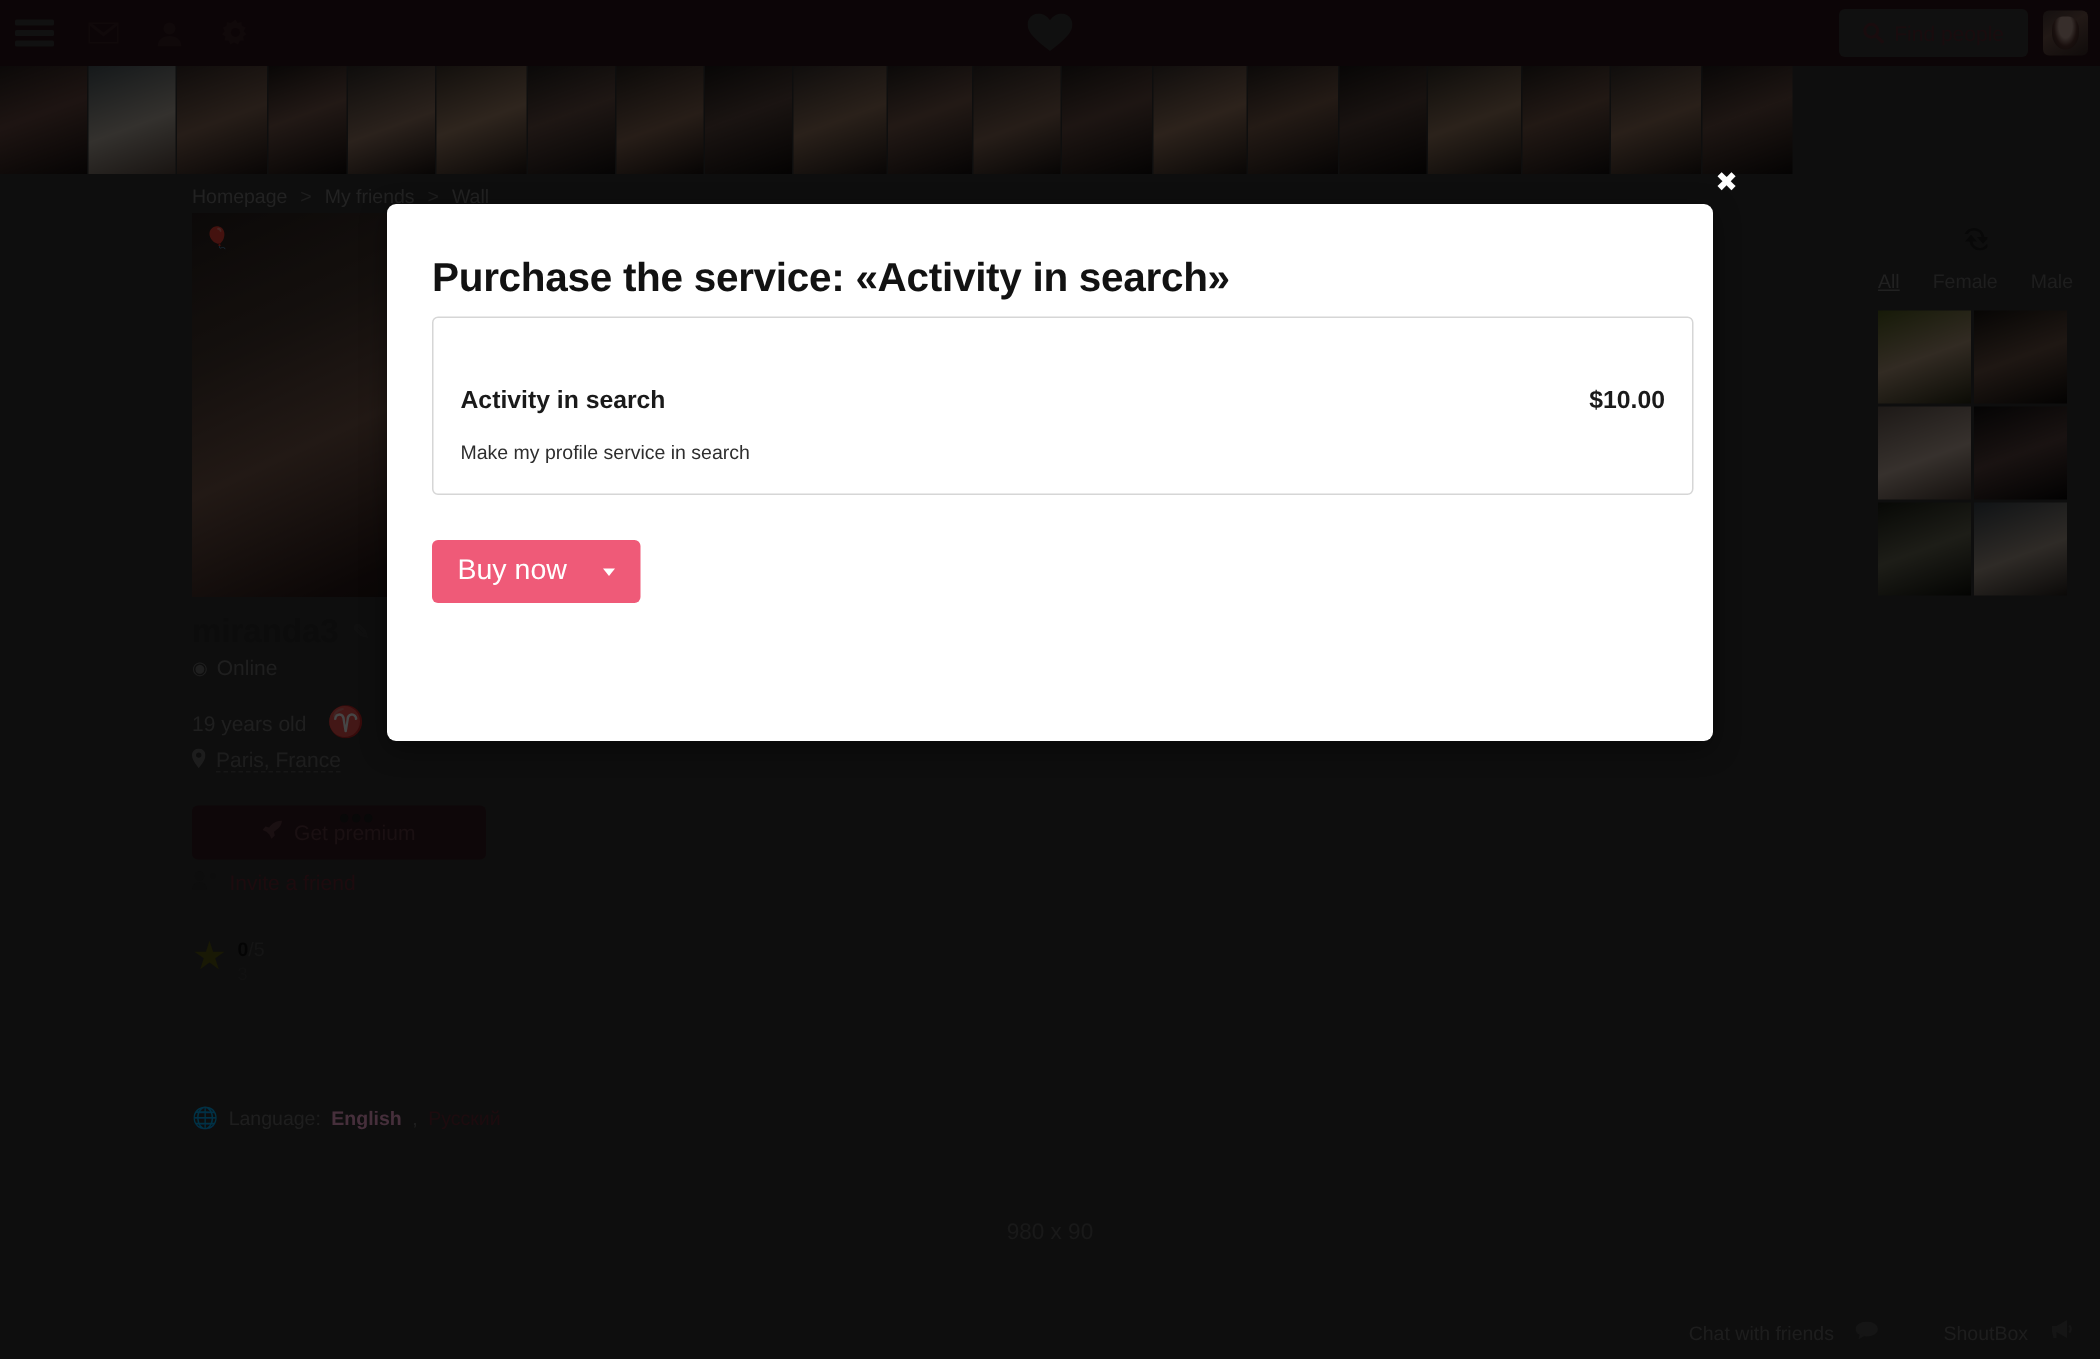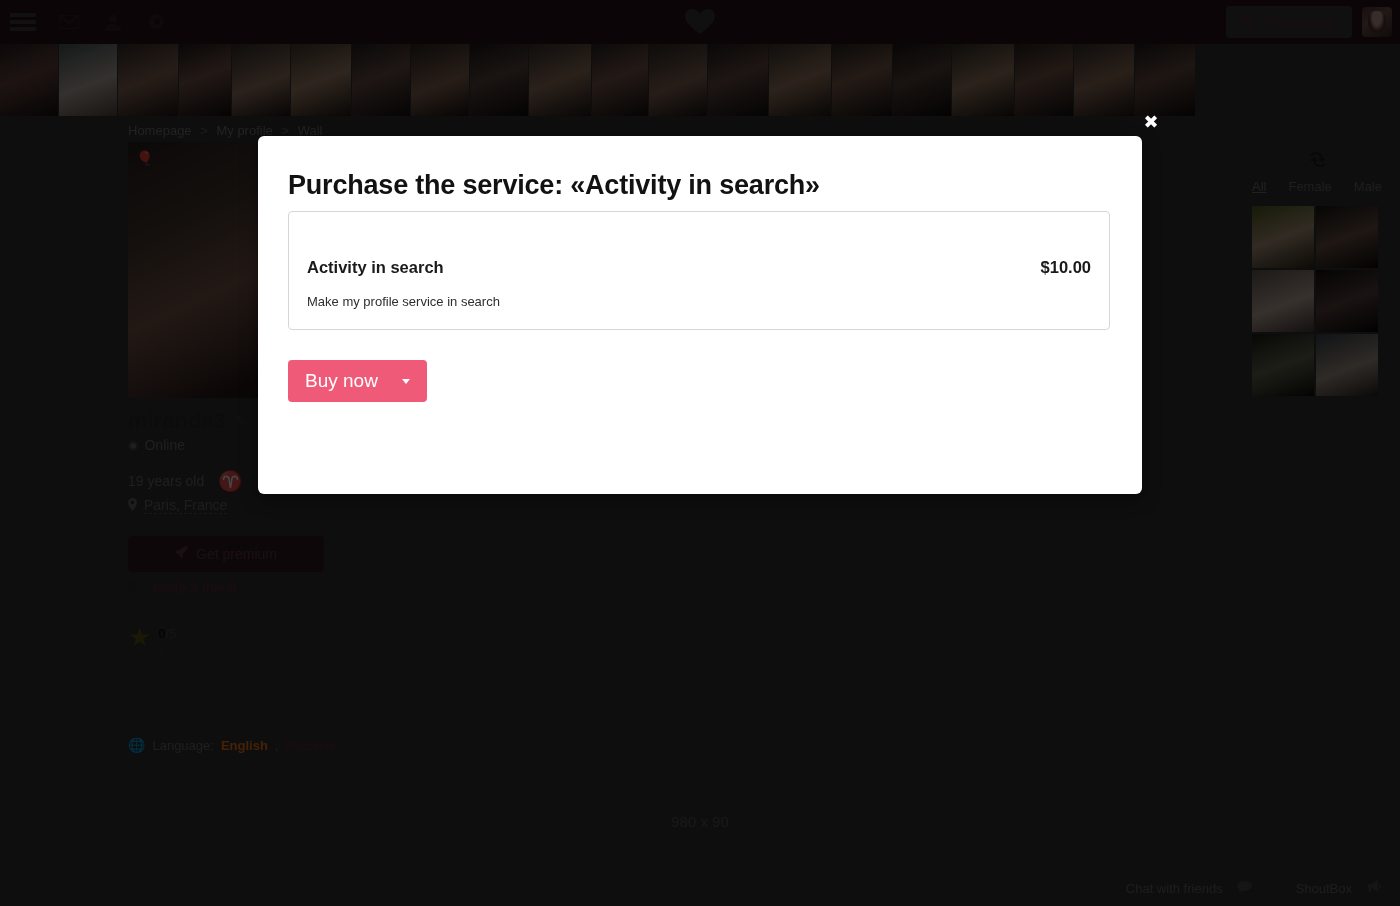--- a/index.html
+++ b/index.html
@@ -124,21 +124,21 @@
   .rating .star { font-size: 26px; color: #5a5a12; line-height: 1; }
   .rating .rnum { font-size: 13px; color: #111; font-weight: bold; }
   .rating .rmax { font-size: 13px; color: #4b4b4b; }
   .rating .rsub { font-size: 12px; color: #3d3d3d; }
 
   .langbar {
     position: absolute; left: 128px; top: 621px;
     font-size: 13px; color: #6e6e6e; display: flex; align-items: center; gap: 7px;
   }
   .langbar .g-ico { font-size: 14px; color: #2e2e2e; }
-  .langbar b { color: #f97316; }
+  .langbar b { color: #f9a8d4; }
   .langbar .ru { color: #6a2a33; }
 
   
   .right-col { position: absolute; right: 18px; top: 36px; width: 130px; }
   .refresh-ico { text-align: center; font-size: 15px; color: #1e1e1e; font-weight: bold;}
   .filter-tabs {
     display: flex; justify-content: space-between; gap: 8px;
     margin-top: 9px; font-size: 13px; color: #6b6b6b;
   }
   .filter-tabs .tab { cursor: pointer; }
@@ -177,21 +177,21 @@
     z-index: 60;
     box-shadow: 0 5px 18px rgba(0,0,0,0.4);
   }
   .modal-close {
     position: absolute; left: 1142px; top: 113px;
     width: 18px; height: 18px; z-index: 61;
     color: #ffffff; font-size: 18px; font-weight: bold; line-height: 18px;
     cursor: pointer; text-align: center;
     font-family: "DejaVu Sans", sans-serif;
   }
-  .modal-inner { padding: 34px 32px 0 30px; }
+  .modal-inner { padding: 34px 13px 0 30px; }
   .modal-title {
     font-size: 27px; font-weight: bold; color: #121212; margin: 0;
     letter-spacing: -0.2px;
   }
   .modal-balance { margin-top: 18px; font-size: 13.5px; color: #2c2c2c; }
 
   .service-box {
     margin-top: 10px; border: 1px solid #d6d6d6; border-radius: 4px;
     padding: 14px 18px 20px 18px; background: #fff;
   }
@@ -296,21 +296,21 @@
       <div class="ps-cell" style="width: 58px; background: linear-gradient(160deg, rgb(41, 35, 32) 0%, rgb(122, 90, 74) 45%, rgb(21, 16, 16) 100%);"></div>
       <div class="ps-cell" style="width: 60px; background: linear-gradient(160deg, rgb(58, 50, 46) 0%, rgb(148, 114, 92) 50%, rgb(31, 23, 20) 100%);"></div>
       <div class="ps-cell" style="width: 60px; background: linear-gradient(160deg, rgb(35, 29, 27) 0%, rgb(107, 79, 68) 45%, rgb(17, 13, 12) 100%);"></div>
     </div>
 
   <div class="content">
 
     <div class="breadcrumb" style="top:7px;">
       <span>Homepage</span>
       <span class="sep">&gt;</span>
-      <span>My profile</span>
+      <span>My friends</span>
       <span class="sep">&gt;</span>
       <span>Wall</span>
     </div>
 
     <div class="profile-col">
       <div class="pc-photo" style="background: linear-gradient(155deg, rgb(42, 34, 32) 0%, rgb(74, 58, 50) 30%, rgb(122, 90, 76) 55%, rgb(45, 28, 26) 85%, rgb(26, 18, 16) 100%);">
         <div class="pc-balloon">🎈</div>
       </div>
 
       <div class="pc-name">

